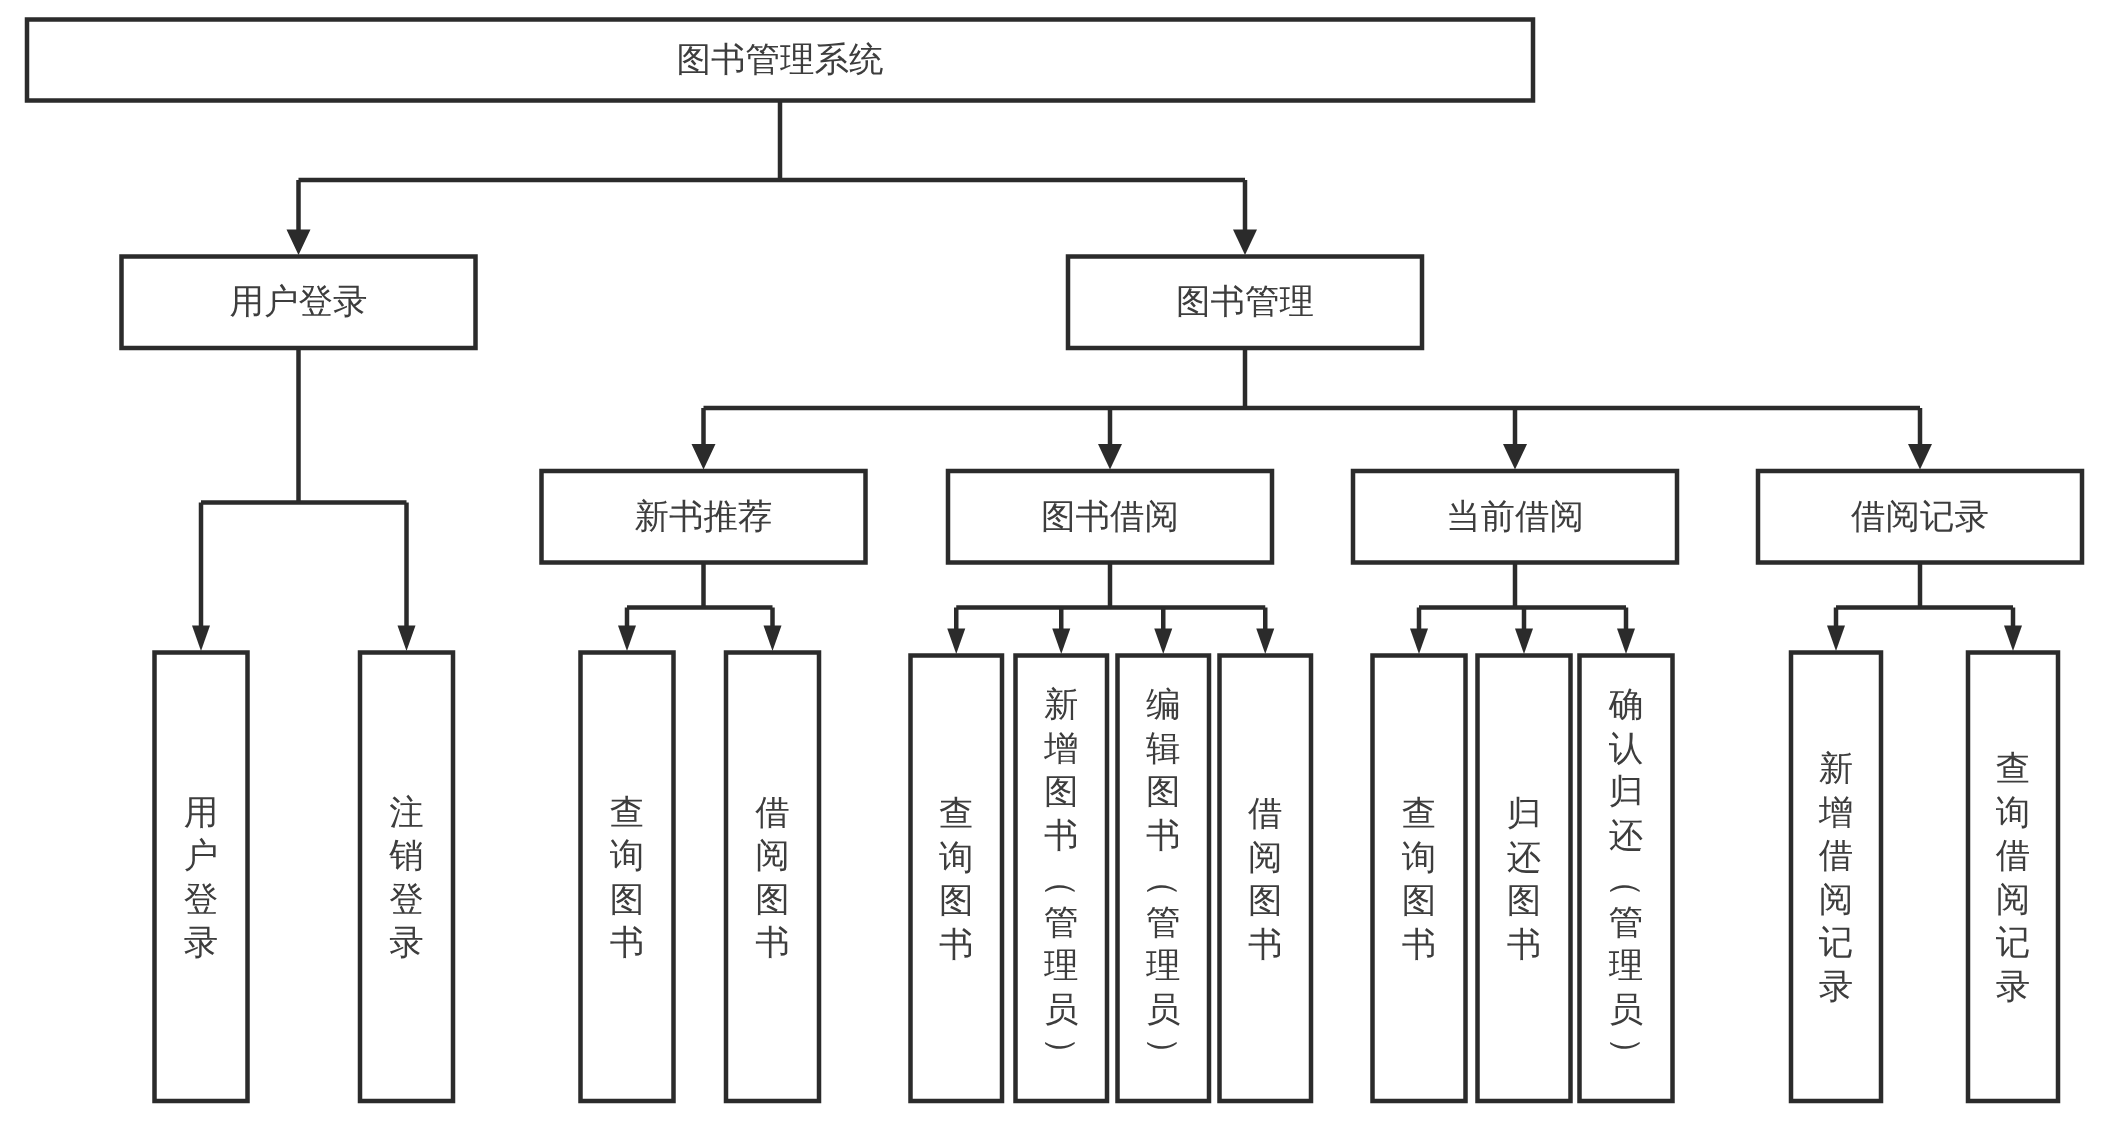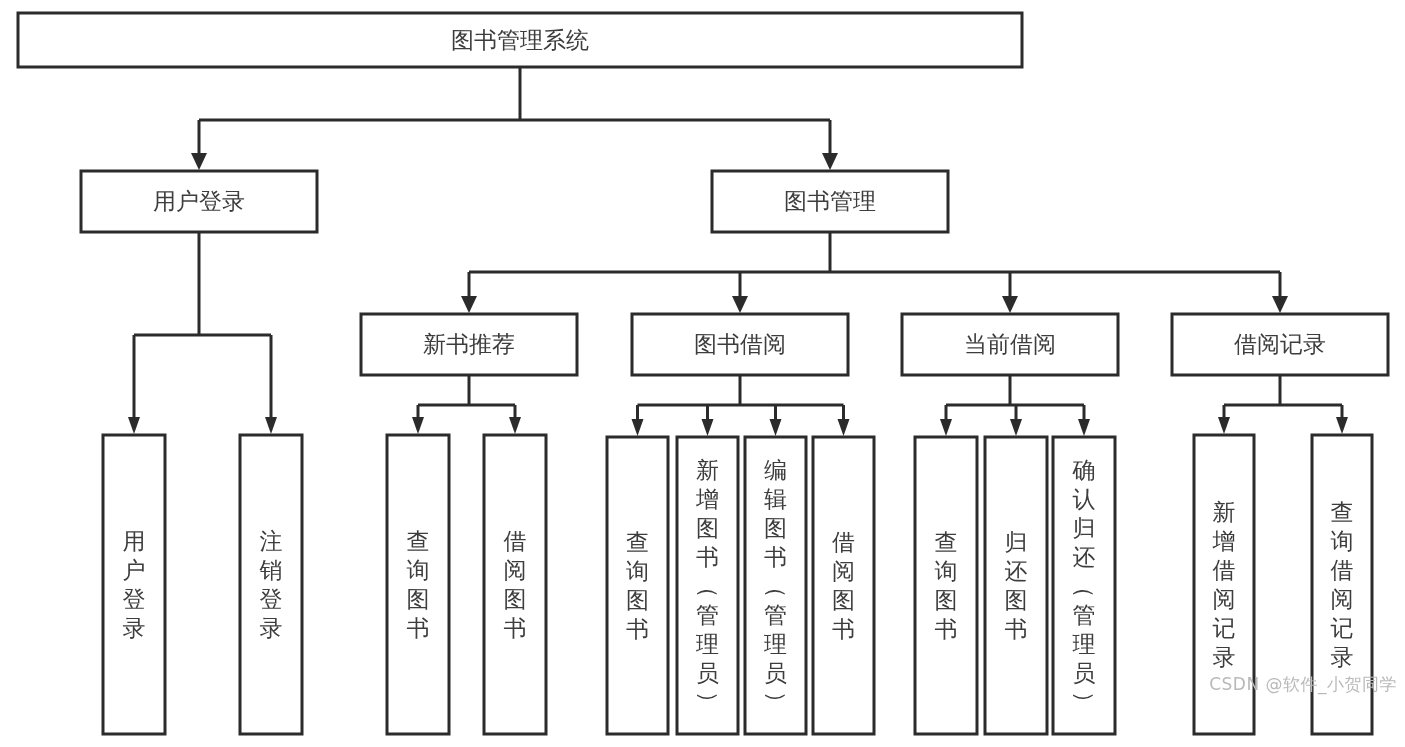--- a/index.html
+++ b/index.html
@@ -236,14 +236,13 @@
           <rect x="1312" y="435" width="60" height="299" class="node-rect"></rect>
           <text x="1342" y="520.12" class="node-label-v">查</text>
           <text x="1342" y="549.12" class="node-label-v">询</text>
           <text x="1342" y="578.12" class="node-label-v">借</text>
           <text x="1342" y="607.12" class="node-label-v">阅</text>
           <text x="1342" y="636.12" class="node-label-v">记</text>
           <text x="1342" y="665.12" class="node-label-v">录</text>
         </g>
       </g>
   </svg>
-  <div class="watermark">CSDN @软件_小贺同学</div>
 </div>
 
 </body></html>

